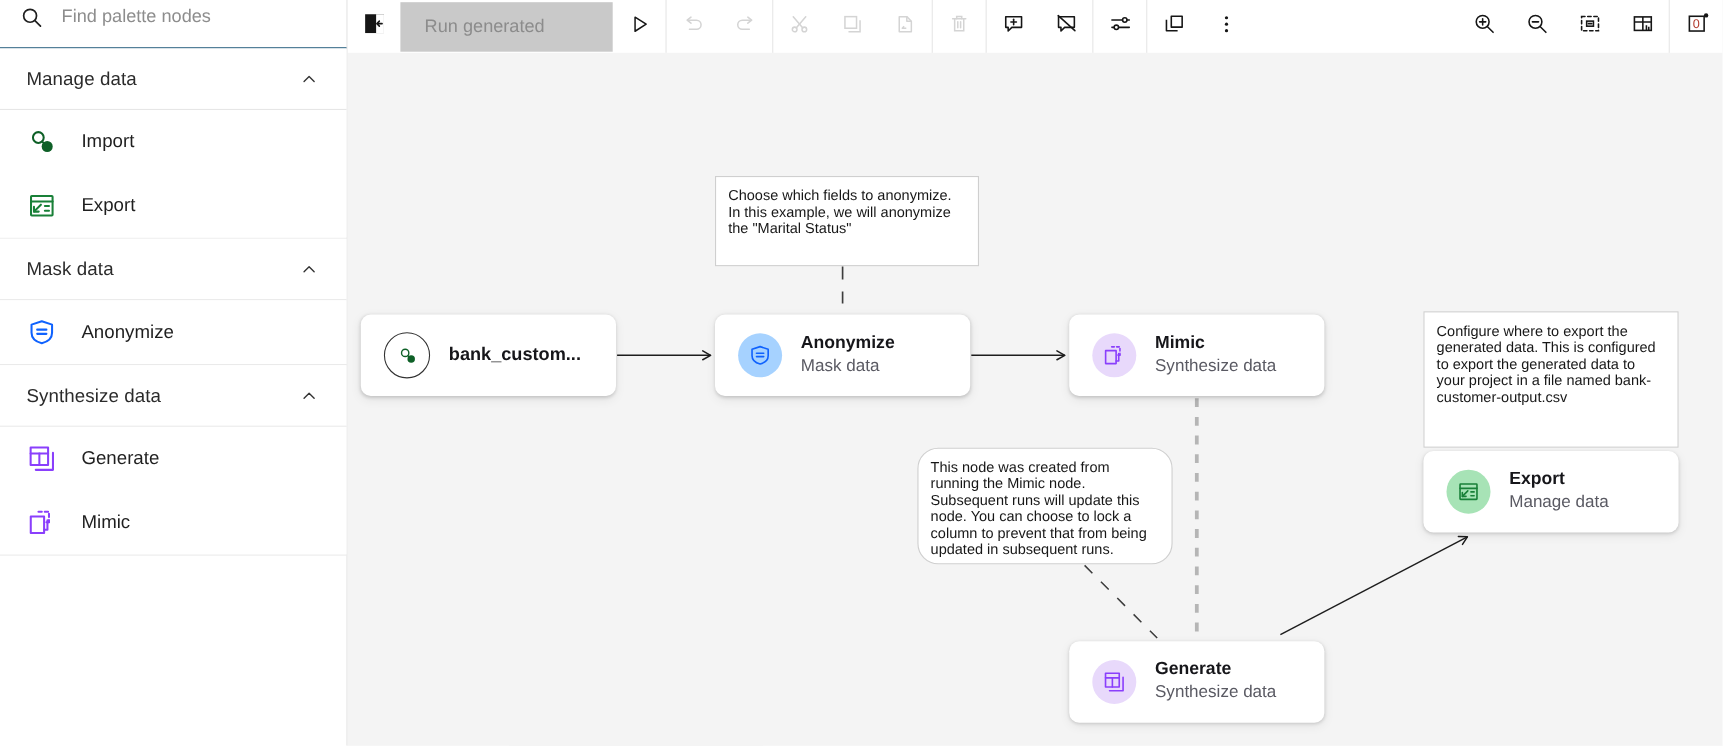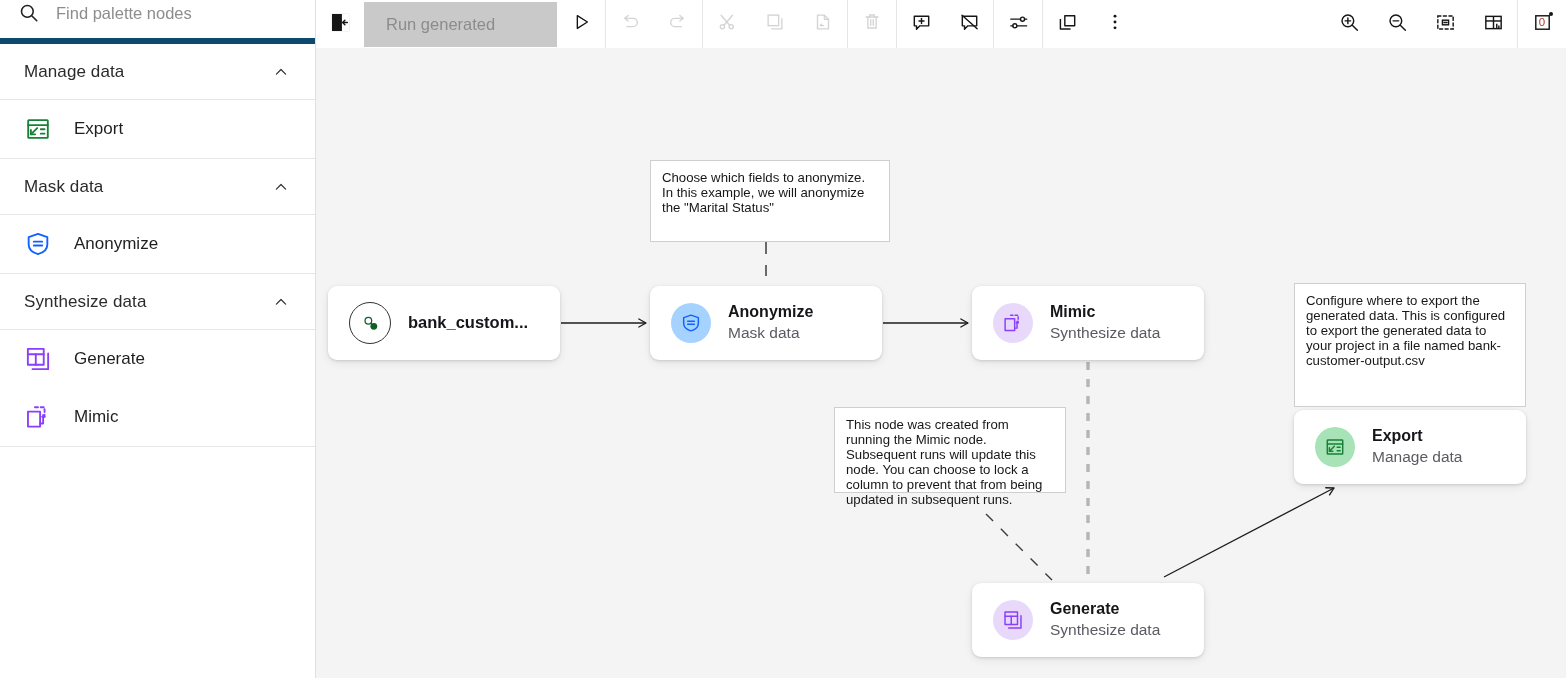--- a/index.html
+++ b/index.html
@@ -19,21 +19,21 @@
     border-right: 1px solid #e0e0e0;
     box-sizing: border-box;
     flex: 0 0 316px;
     position: relative;
   }
   .search-row {
     height: 44px;
     display: flex; align-items: center;
     padding: 0 16px 12px 18px;
     box-sizing: border-box;
-    border-bottom: 6px solid #0c4a6e;
+    border-bottom: 1px solid #0c4a6e;
   }
   .search-icon { width: 22px; height: 22px; flex: 0 0 22px; margin-right: 16px; display:block; }
   .search-input {
     border: none; outline: none;
     font-family: "Liberation Sans", sans-serif;
     font-size: 16.5px; color: #1b1b1b;
     width: 240px; background: transparent;
     padding: 0;
   }
   .search-input::placeholder { color: #8d8d8d; }
@@ -164,20 +164,32 @@
     <div id="palette-groups">
         <div class="group-block">
           <div class="group-header">
             <span class="group-title">Manage data</span>
             <span class="chev"><svg width="20" height="20" viewBox="0 0 24 24" fill="none" stroke="#333" stroke-width="1.5" stroke-linecap="round" stroke-linejoin="round">
                 <polyline points="6.5,14.5 12,9 17.5,14.5"></polyline>
               </svg></span>
           </div>
           <div class="palette-item">
             <span class="pi-icon" style="display:flex;align-items:center;">
+              <svg width="28" height="28" viewBox="0 0 24 24" fill="none" stroke="#0e6027" stroke-width="1.6" stroke-linecap="round" stroke-linejoin="round">
+                <circle cx="9.3" cy="8.6" r="4.2"></circle>
+                <line x1="12.4" y1="11.8" x2="14.4" y2="13.9"></line>
+              </svg>
+        <svg width="28" height="28" viewBox="0 0 24 24" style="margin-left:-28px;">
+                <circle cx="16.2" cy="15.6" r="4.3" fill="#0e6027"></circle>
+              </svg>
+            </span>
+            <span class="pi-label">Import</span>
+          </div>
+          <div class="palette-item">
+            <span class="pi-icon" style="display:flex;align-items:center;">
               <svg width="28" height="28" viewBox="0 0 24 24" fill="none" stroke="#198038" stroke-width="1.6" stroke-linecap="round" stroke-linejoin="round">
                 <rect x="3.6" y="4.4" width="16.8" height="15.2" rx="0.6"></rect>
         <line x1="3.6" y1="8.7" x2="20.4" y2="8.7"></line>
         <line x1="14.4" y1="12.2" x2="17.6" y2="12.2"></line>
         <line x1="14.4" y1="16" x2="17.6" y2="16"></line>
         <polyline points="5.9,16.6 11.3,11.2"></polyline>
         <polyline points="5.9,12.9 5.9,16.6 9.6,16.6"></polyline>
               </svg>
             </span>
             <span class="pi-label">Export</span>
@@ -537,18 +549,18 @@
               </svg>
             </span>
             <span class="n-txt">
               <div class="n-title">Export</div>
        <div class="n-sub">Manage data</div>
             </span>
           </div>
         </div>
       <div id="comments-layer">
           <div class="comment" style="left: 334px; top: 112px; width: 240px; height: 82px;">Choose which fields to anonymize. In this example, we will anonymize the "Marital Status"</div>
-          <div class="comment" style="left: 518px; top: 359px; width: 232px; height: 86px;">This node was created from running the Mimic node. Subsequent runs will update this node. You can choose to lock a column to prevent that from being updated in subsequent runs.</div>
+          <div class="comment" style="left: 518px; top: 359px; width: 232px; height: 106px; border-radius: 19px;">This node was created from running the Mimic node. Subsequent runs will update this node. You can choose to lock a column to prevent that from being updated in subsequent runs.</div>
           <div class="comment" style="left: 978px; top: 235px; width: 232px; height: 124px;">Configure where to export the generated data. This is configured to export the generated data to your project in a file named bank-customer-output.csv</div>
         </div>
     </div>
   </div>
 </div>
 
 </body></html>

